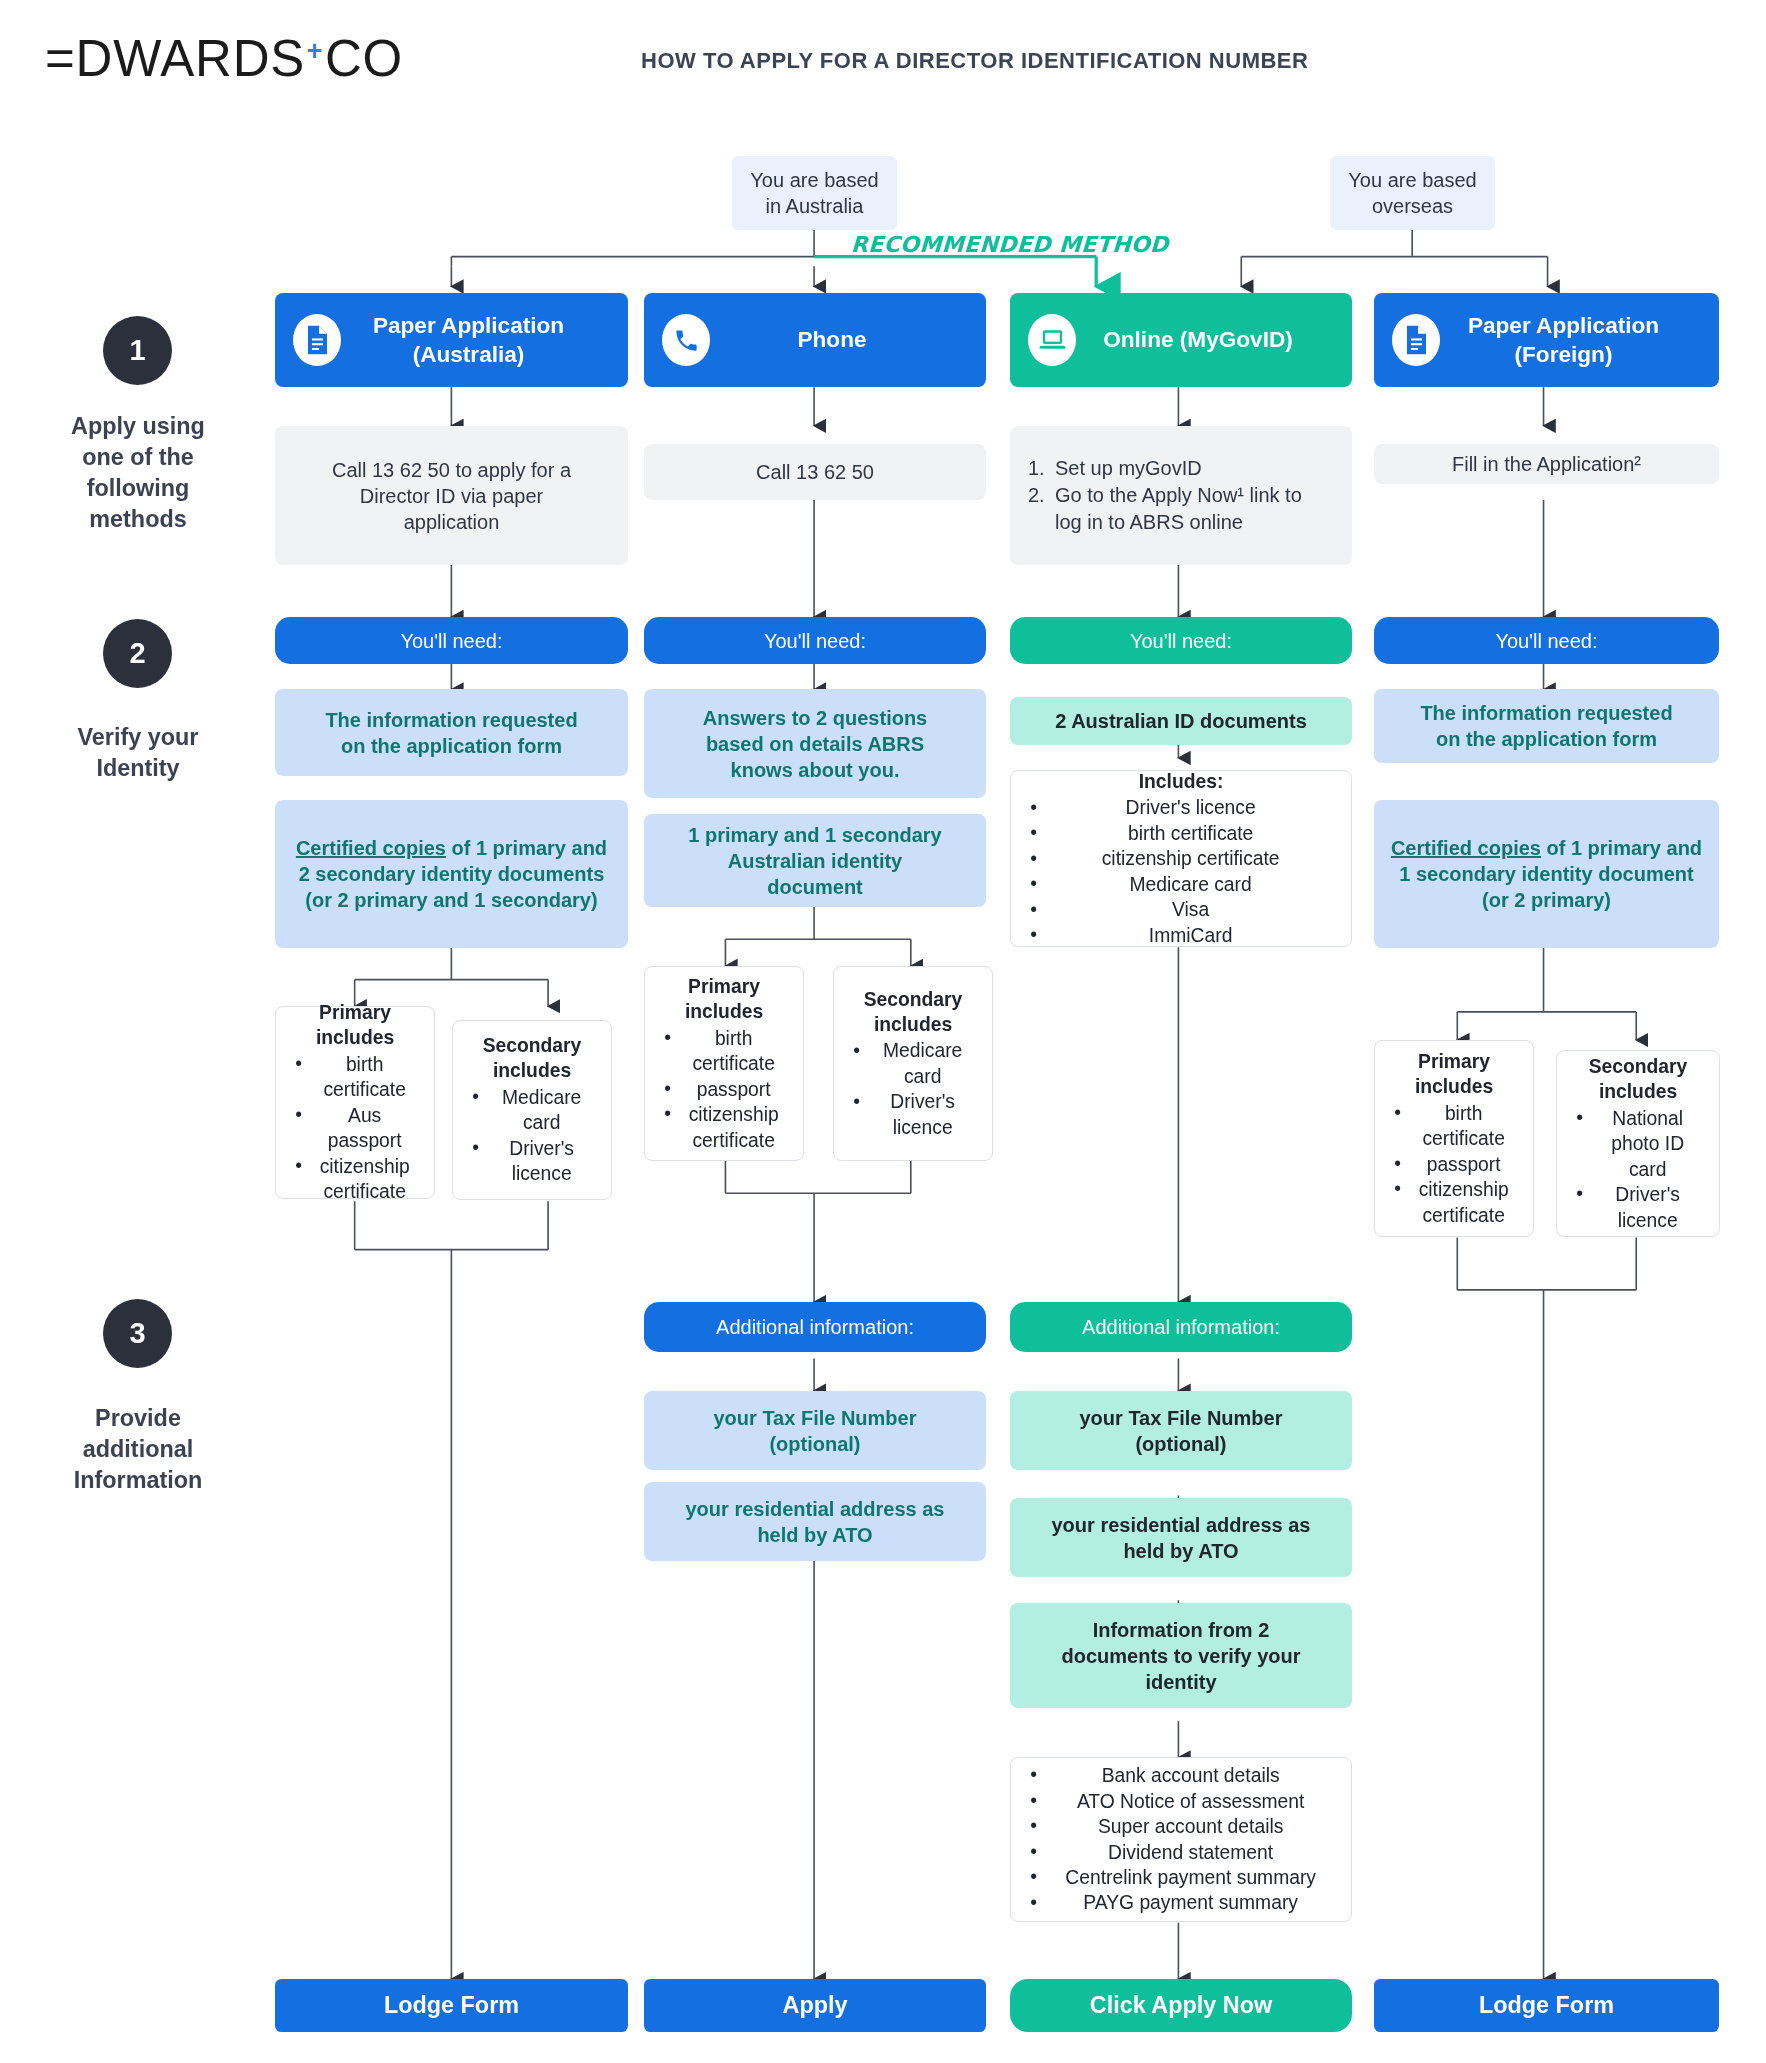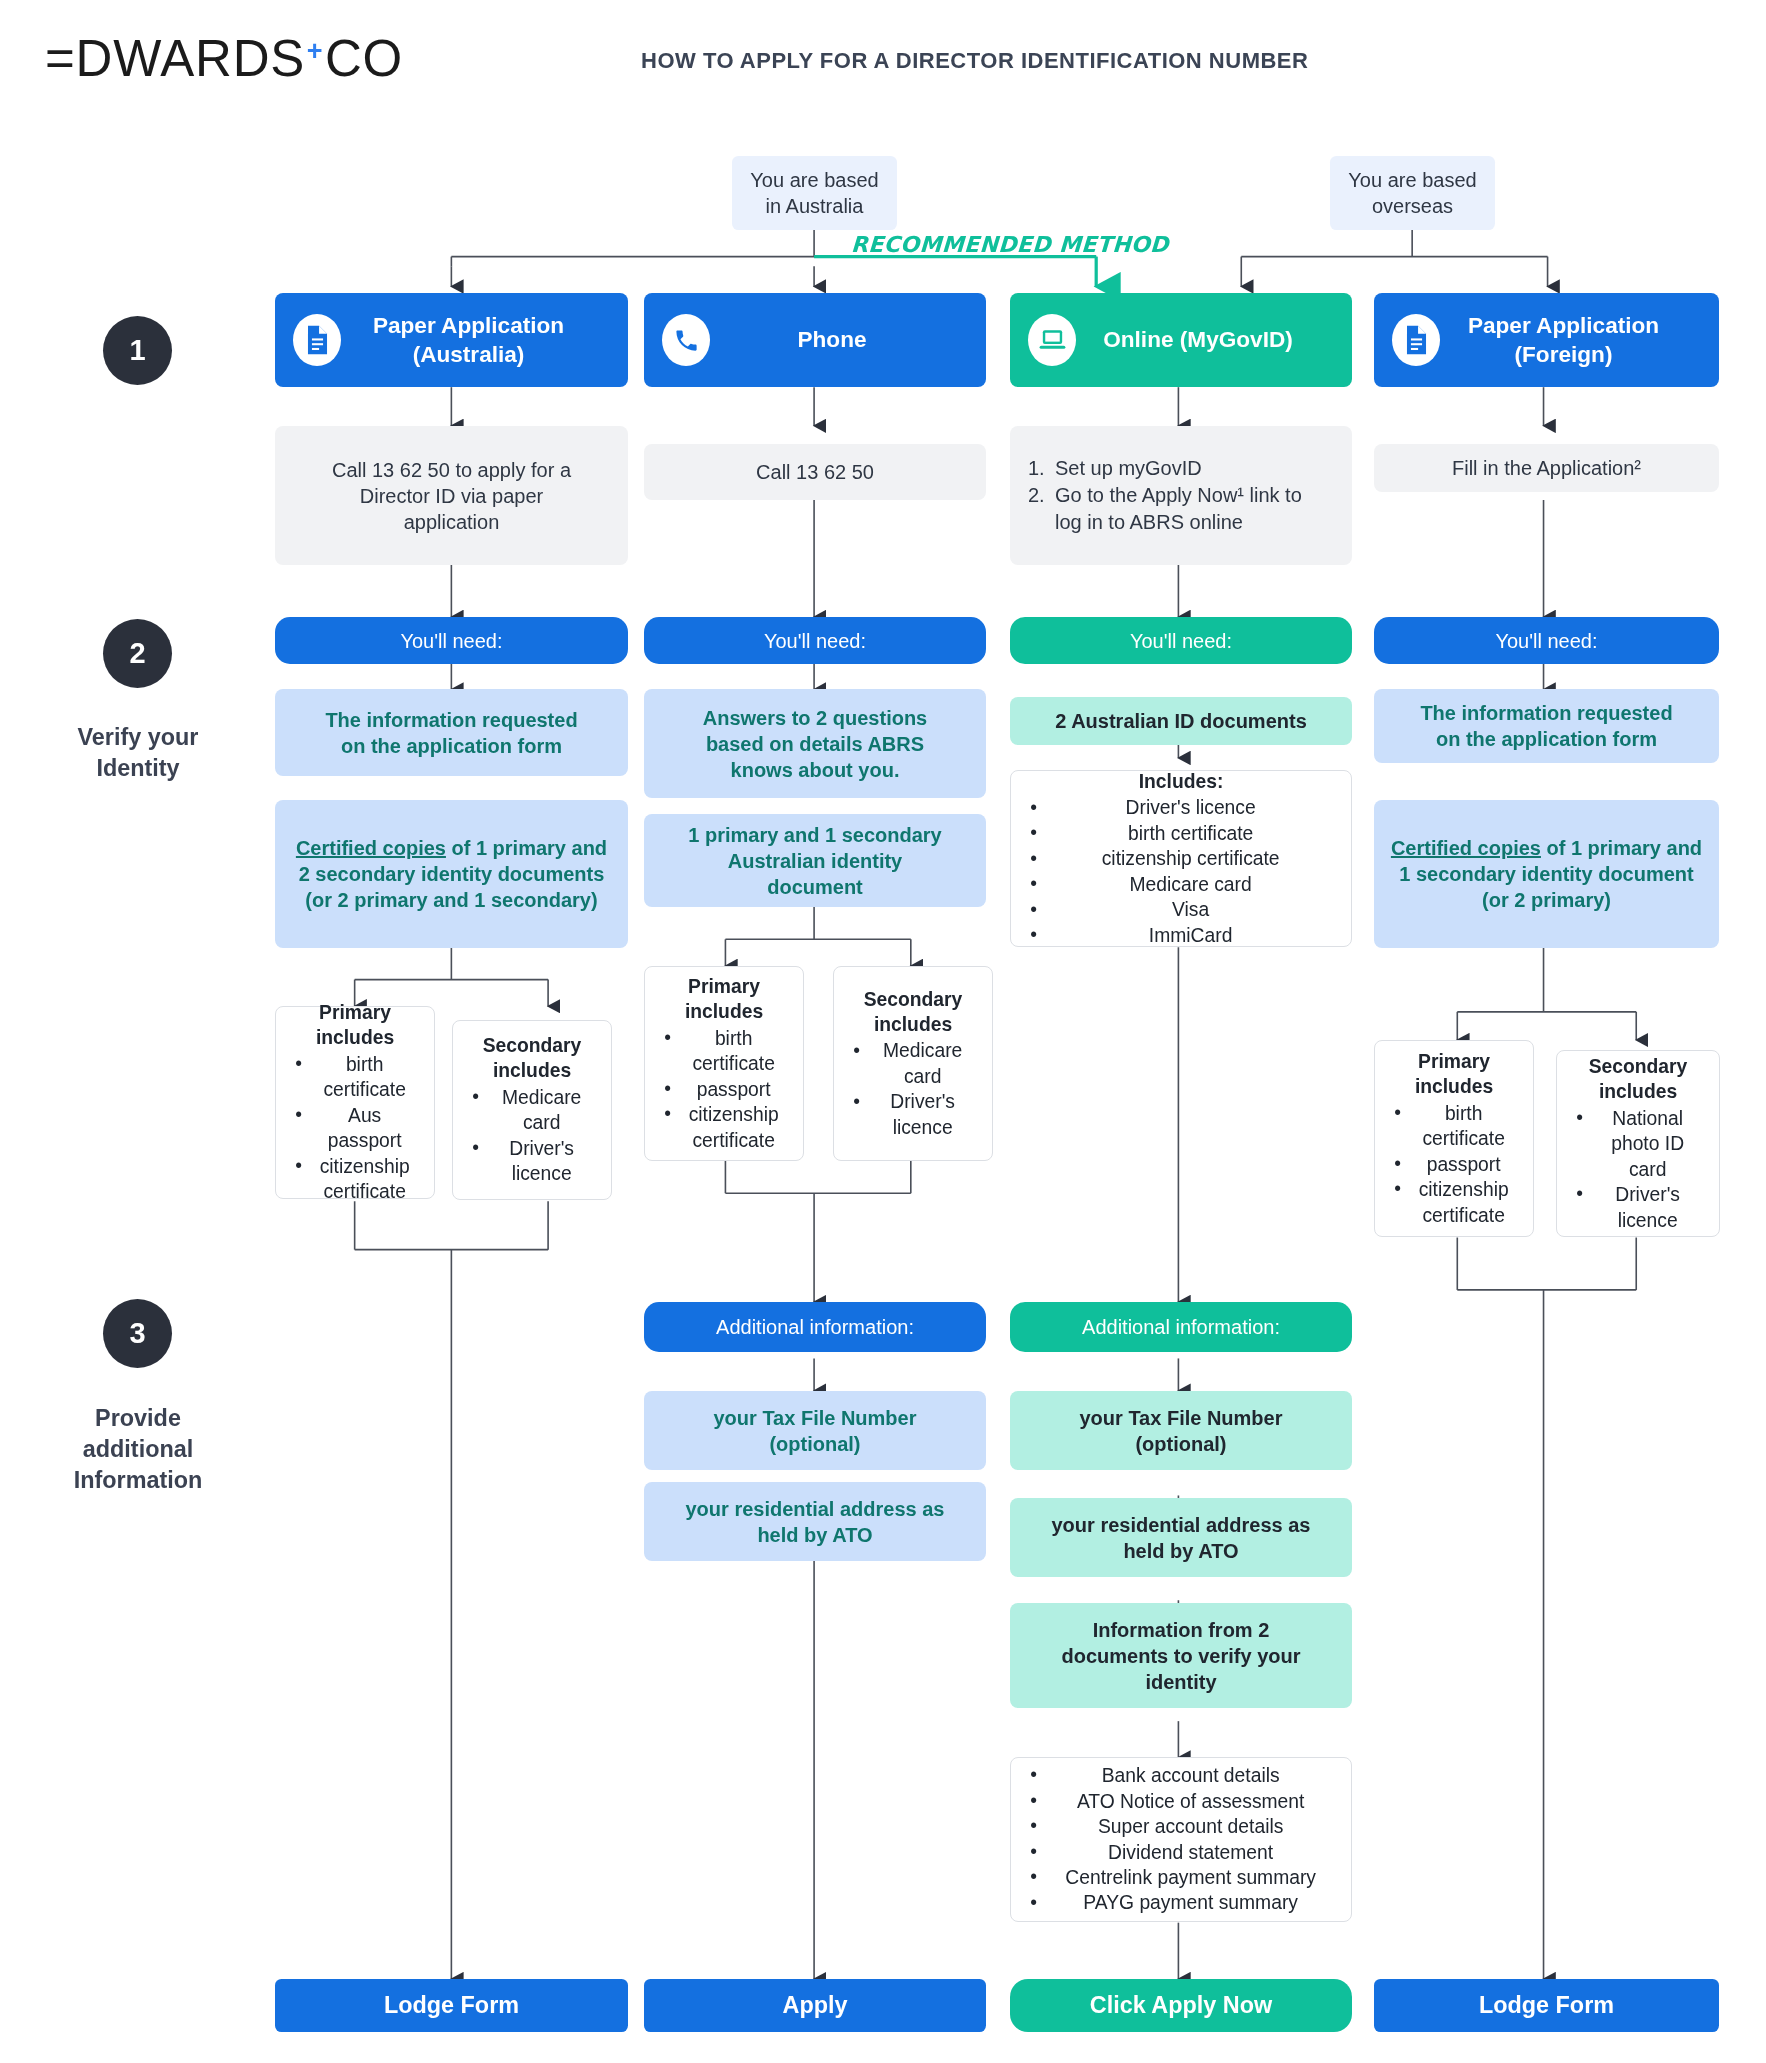--- a/index.html
+++ b/index.html
@@ -234,20 +234,21 @@
       <path d="M1808,1535 L1808,1600"></path>
       <path d="M2030,1535 L2030,1600"></path>
       <path d="M1808,1600 L2030,1600"></path>
       <path d="M1915,1600 L1915,2455" marker-end="url(#ah)"></path>
     </g>
   </svg>
 
   <div class="step-circle" style="left:103px; top:316px;">
     <span>1</span>
   </div>
+  <div class="step-label" style="left:21px; top:411px;">Apply using<br>one of the<br>following<br>methods</div>
 
   <div class="step-circle" style="left:103px; top:619px;">
     <span>2</span>
   </div>
   <div class="step-label" style="left:21px; top:722px;">Verify your<br>Identity</div>
 
   <div class="step-circle" style="left:103px; top:1299px;">
     <span>3</span>
   </div>
   <div class="step-label" style="left:21px; top:1403px;">Provide<br>additional<br>Information</div>
@@ -395,21 +396,21 @@
           <path d="M19 2v10h10" fill="#ffffff"></path>
           <g fill="#ffffff">
             <rect x="10" y="18" width="14" height="2.6"></rect>
             <rect x="10" y="24" width="14" height="2.6"></rect>
             <rect x="10" y="30" width="9" height="2.6"></rect>
           </g>
         </svg>
     </span>
     <span class="label">Paper Application<br>(Foreign)</span>
   </div>
-  <div class="node grey-box" style="left:1374px; top:444px; width:345px; height:48px;">Fill in the Application²</div>
+  <div class="node grey-box" style="left:1374px; top:444px; width:345px; height:40px;">Fill in the Application²</div>
   <div class="node bar bar-blue" style="left:1374px; top:617px; width:345px; height:47px;">You'll need:</div>
   <div class="node tint-blue" style="left:1374px; top:689px; width:345px; height:74px;">The information requested<br>on the application form</div>
   <div class="node tint-blue" style="left:1374px; top:800px; width:345px; height:148px; padding:0 14.5px;">
     <span><span class="u">Certified copies</span><span> of 1 primary and 1 secondary identity document (or 2 primary)</span></span>
   </div>
   <div class="node outline" style="left:1374px; top:1040px; width:160px; height:197px;">
     <div class="inner">
       <div class="hdr">Primary includes</div>
       <ul>
         <li>birth certificate</li>

